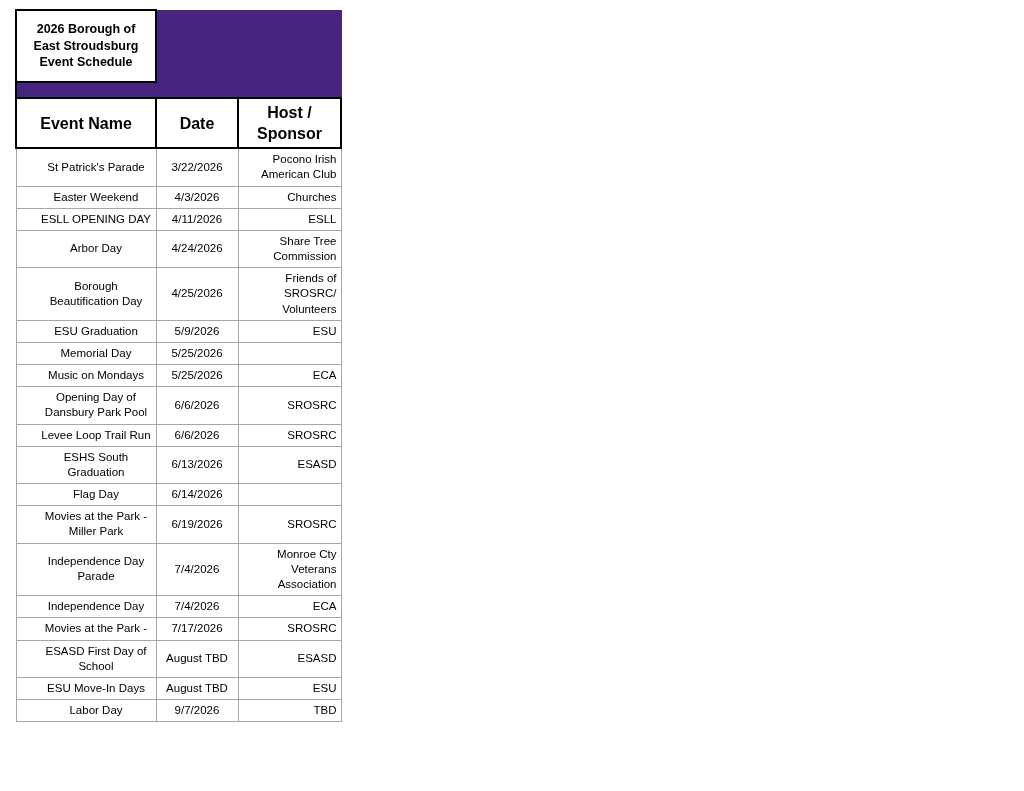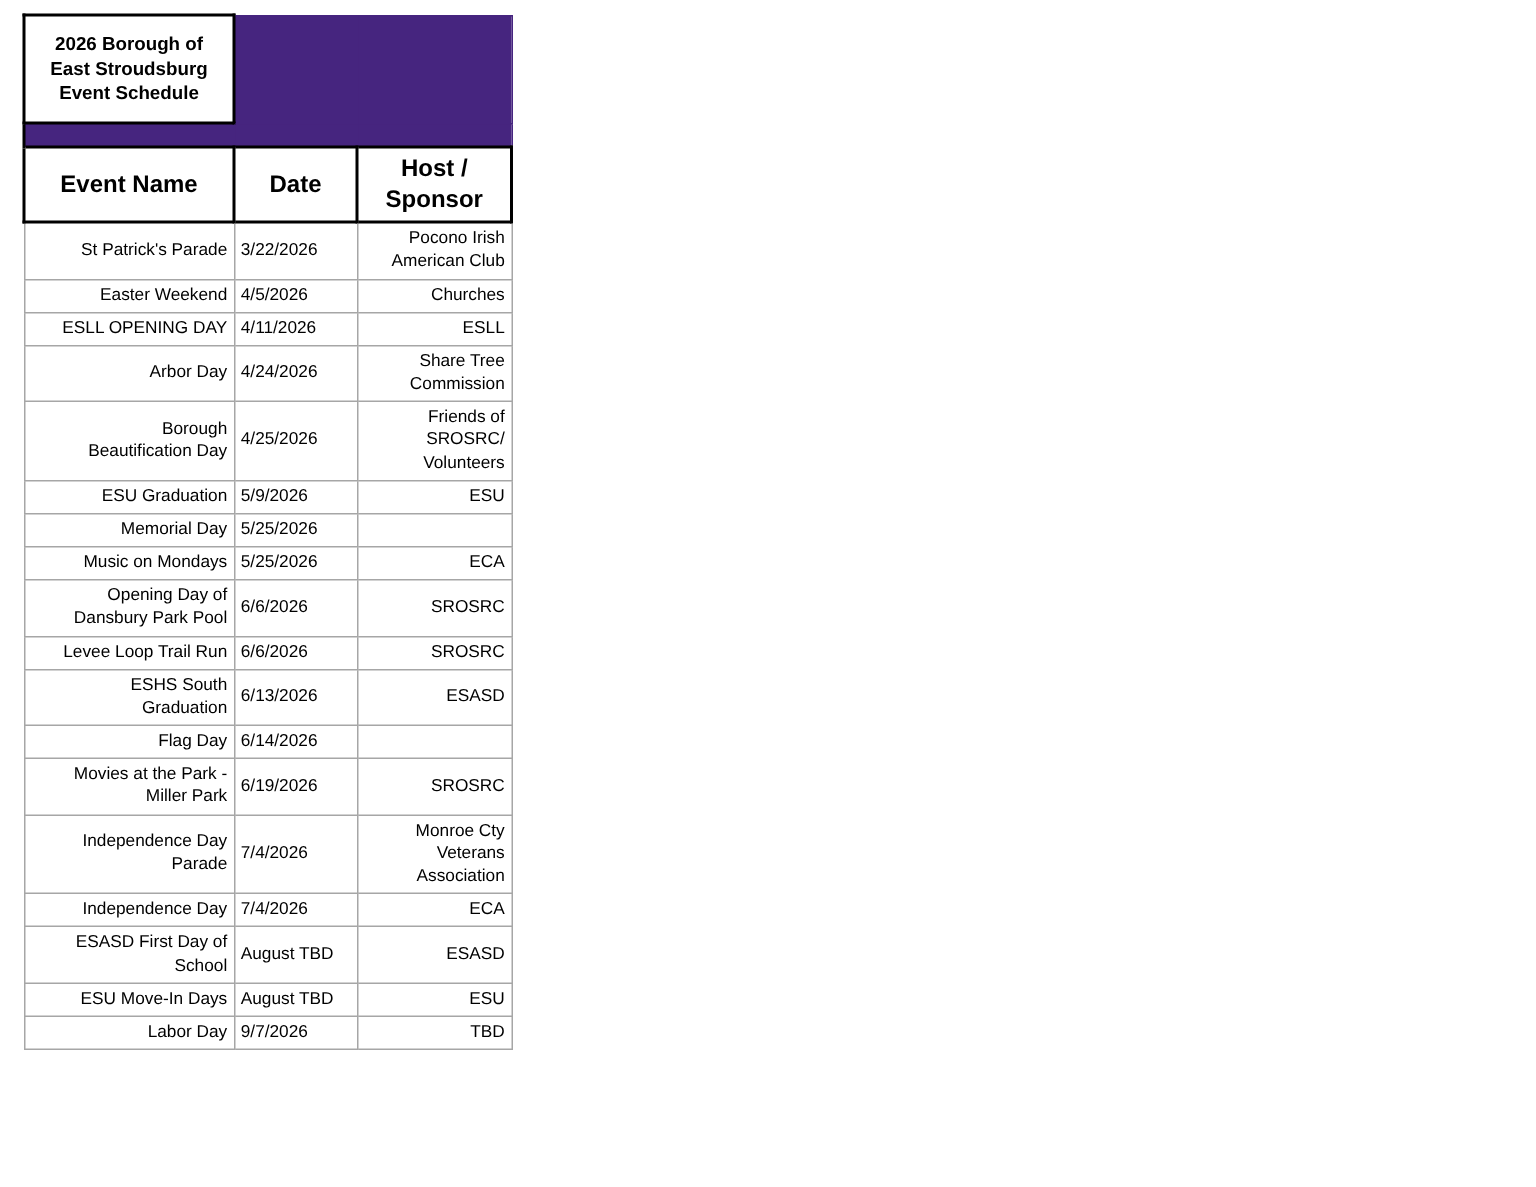--- a/index.html
+++ b/index.html
@@ -71,22 +71,22 @@
 
   
   tr.head-row td {
     border: 2px solid #000000;
     font-weight: bold;
     font-size: 16px;
     height: 28px;
     background: #ffffff;
   }
 
-  tr.data-row td.event { text-align: right; padding-left: 24px; }
-  tr.data-row td.date  { text-align: left; }
+  tr.data-row td.event { text-align: center; padding-left: 24px; }
+  tr.data-row td.date  { text-align: center; }
   tr.data-row td.host  { text-align: right; }
 </style>
 </head>
 <body>
 
 <div class="page">
   <table class="schedule">
     <colgroup>
       <col class="c-event">
       <col class="c-date">
@@ -109,21 +109,21 @@
         <td>Host / Sponsor</td>
       </tr>
 
       <tr class="data-row">
         <td class="event">St Patrick's Parade</td>
         <td class="date">3/22/2026</td>
         <td class="host">Pocono Irish American Club</td>
       </tr>
       <tr class="data-row">
         <td class="event">Easter Weekend</td>
-        <td class="date">4/5/2026</td>
+        <td class="date">4/3/2026</td>
         <td class="host">Churches</td>
       </tr>
       <tr class="data-row">
         <td class="event">ESLL OPENING DAY</td>
         <td class="date">4/11/2026</td>
         <td class="host">ESLL</td>
       </tr>
       <tr class="data-row">
         <td class="event">Arbor Day</td>
         <td class="date">4/24/2026</td>
@@ -178,20 +178,25 @@
         <td class="event">Independence Day Parade</td>
         <td class="date">7/4/2026</td>
         <td class="host">Monroe Cty Veterans Association</td>
       </tr>
       <tr class="data-row">
         <td class="event">Independence Day</td>
         <td class="date">7/4/2026</td>
         <td class="host">ECA</td>
       </tr>
       <tr class="data-row">
+        <td class="event">Movies at the Park -</td>
+        <td class="date">7/17/2026</td>
+        <td class="host">SROSRC</td>
+      </tr>
+      <tr class="data-row">
         <td class="event">ESASD First Day of School</td>
         <td class="date">August TBD</td>
         <td class="host">ESASD</td>
       </tr>
       <tr class="data-row">
         <td class="event">ESU Move-In Days</td>
         <td class="date">August TBD</td>
         <td class="host">ESU</td>
       </tr>
       <tr class="data-row">

